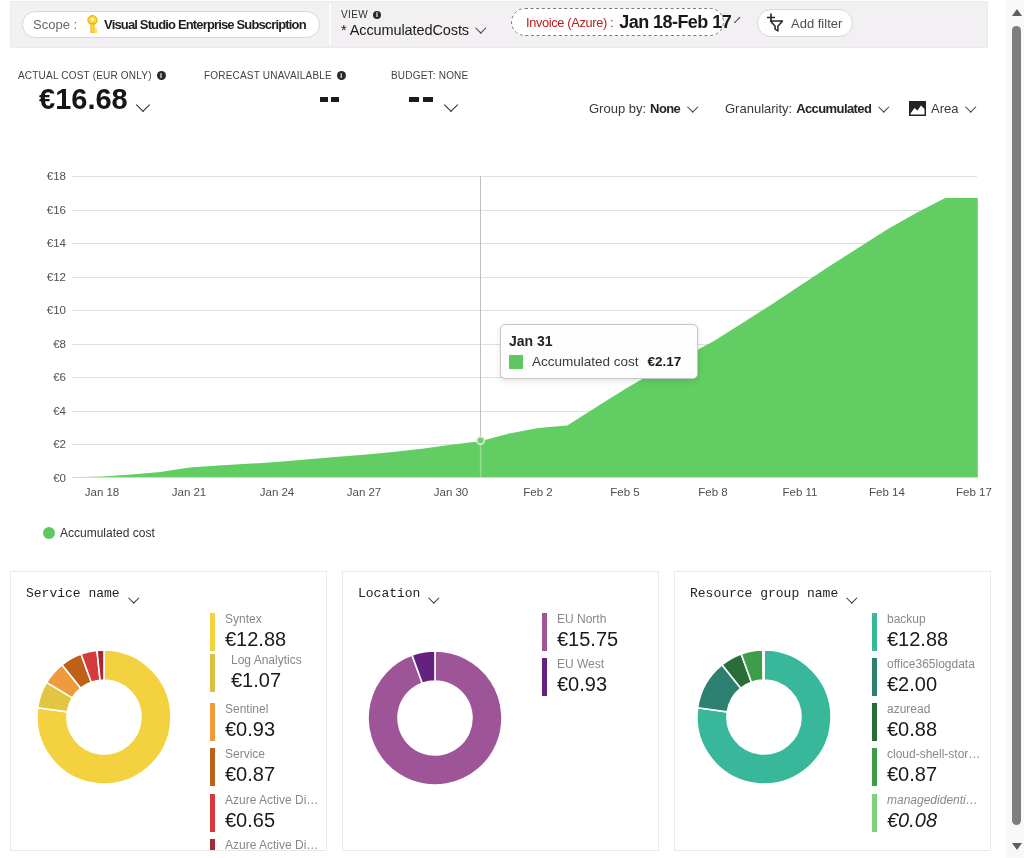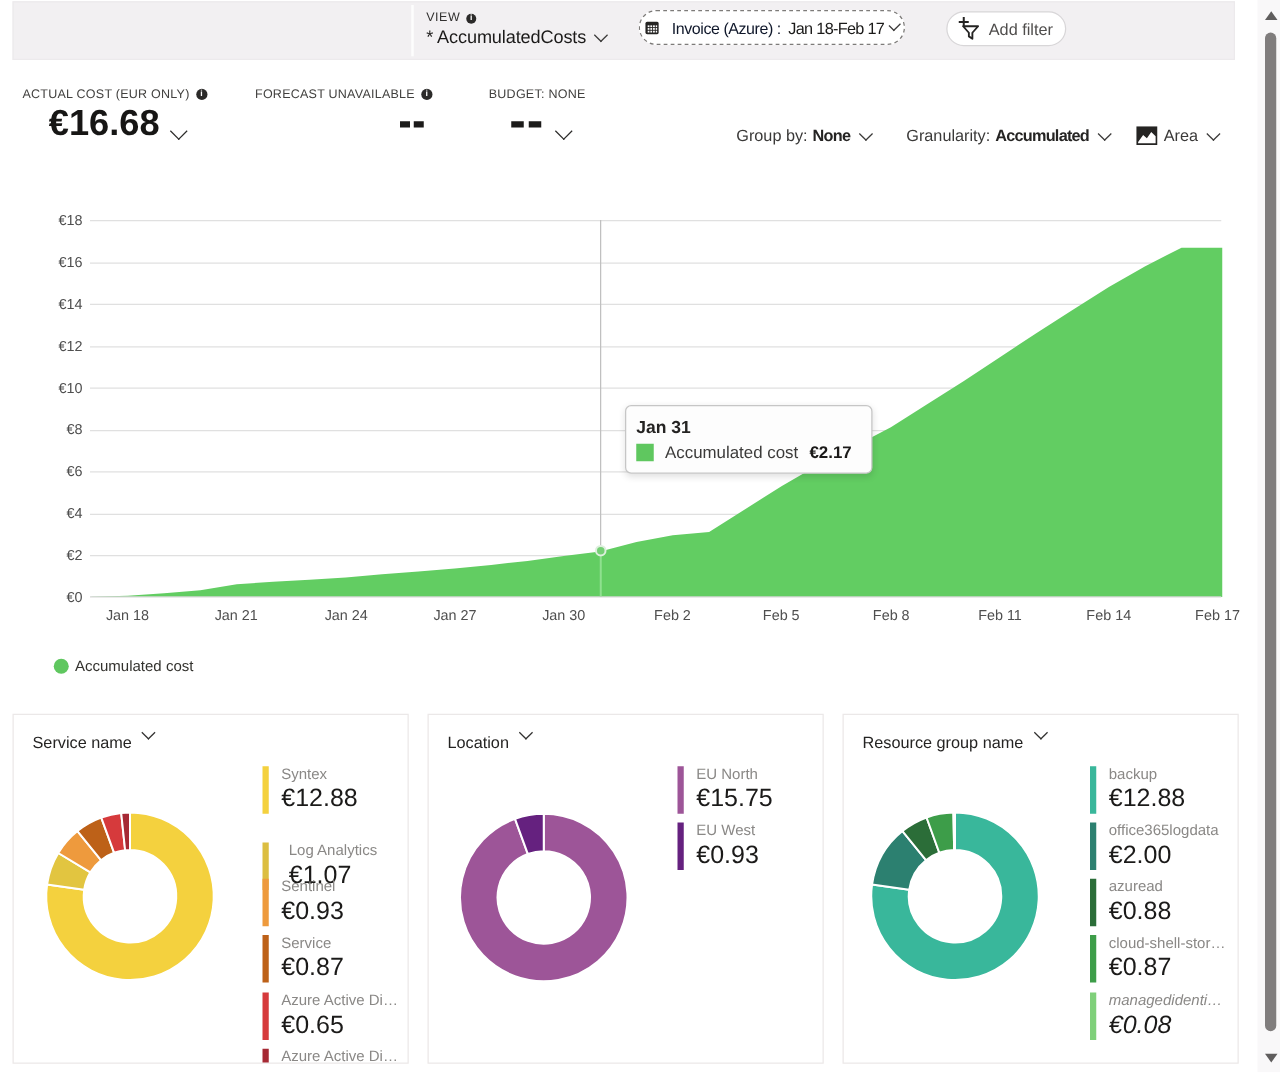--- a/index.html
+++ b/index.html
@@ -9,22 +9,22 @@
 
 #topbar{position:absolute;left:10px;top:1px;width:978px;height:47px;background:#f2f0f2;border:1px solid #eceaec;}
 .pill{position:absolute;background:#fff;border:1px solid #d8d6d8;border-radius:14px;display:flex;align-items:center;white-space:nowrap;}
 #scopepill{left:22px;top:11px;width:298px;height:27px;padding:0 10px;}
 #scopepill .lbl{color:#6a6867;font-size:13px;}
 #scopepill .val{color:#201f1e;font-size:13px;font-weight:700;margin-left:4px;letter-spacing:-0.85px;}
 #viewblk{position:absolute;left:341px;top:9px;}
 #viewblk .cap{font-size:10px;color:#323130;letter-spacing:.4px;display:flex;align-items:center;}
 #viewblk .sel{font-size:14.5px;color:#1b1a19;margin-top:2px;display:flex;align-items:center;letter-spacing:-0.1px;}
 #invpill{left:511px;top:8px;width:213px;height:28px;padding:0 5px;border:none;border-radius:15px;}
-#invpill .lbl{color:#0f172a;font-size:12.8px;margin-left:10px;letter-spacing:-0.35px;}
-#invpill .val{color:#1b1a19;font-size:13px;font-weight:400;margin-left:6px;letter-spacing:-0.55px;}
+#invpill .lbl{color:#b91c1c;font-size:12.8px;margin-left:10px;letter-spacing:-0.35px;}
+#invpill .val{color:#1b1a19;font-size:18px;font-weight:700;margin-left:6px;letter-spacing:-0.55px;}
 #addpill{left:757px;top:9px;width:96px;height:28px;padding:0 8px;border-radius:15px;}
 #addpill .lbl{color:#4f4d4c;font-size:13px;margin-left:7px;}
 .chev{display:inline-block;width:7.5px;height:7.5px;border-right:1.5px solid #3b3a39;border-bottom:1.5px solid #3b3a39;transform:rotate(45deg);margin-left:8px;margin-top:-4px;}
 .chev2{position:absolute;width:10px;height:10px;border-right:1.8px solid #2b2a29;border-bottom:1.8px solid #2b2a29;transform:rotate(45deg);}
 .dash{position:absolute;background:#1c1b1a;height:5px;}
 .info{display:inline-block;width:8px;height:8px;border-radius:50%;background:#2b2a29;color:#fff;font-size:7px;line-height:8px;text-align:center;font-weight:700;margin-left:5px;}
 
 .kpilabel{position:absolute;font-size:10px;color:#42413f;letter-spacing:.2px;display:flex;align-items:center;}
 .kpibig{position:absolute;font-size:29px;font-weight:600;color:#171615;line-height:29px;}
 .ctl{position:absolute;font-size:13px;color:#3a3938;display:flex;align-items:center;}
@@ -34,36 +34,47 @@
 #tip .t{font-size:14px;font-weight:700;color:#252423;}
 #tip .row{display:flex;align-items:center;margin-top:5px;}
 #tip .sw{width:14px;height:14px;background:#5fc75f;margin-right:9px;}
 #tip .n{font-size:13.5px;color:#3b3a39;}
 #tip .v{font-size:13.5px;font-weight:700;color:#1b1a19;margin-left:9px;}
 
 #cleg{position:absolute;left:43px;top:526px;display:flex;align-items:center;font-size:12px;color:#33322e;}
 #cleg .dot{width:12px;height:12px;border-radius:50%;background:#5fc75f;margin-right:5px;}
 
 .card{position:absolute;top:571px;width:317px;height:280px;background:#fff;border:1px solid #ebe8e8;overflow:hidden;}
-.card .hd{position:absolute;left:15px;top:14px;font-size:13px;color:#252423;display:flex;align-items:flex-start;}
+.card .hd{position:absolute;left:15px;top:14px;font-size:13px;color:#252423;display:flex;align-items:flex-end;font-family:Liberation Mono, monospace;}
 .card .hd .chev{margin-left:10px;border-color:#323130;}
 .litem{position:absolute;width:116px;border-left:5px solid #000;padding-left:10px;height:38px;}
 .litem .ll{font-size:12px;color:#8a8886;line-height:13px;white-space:nowrap;overflow:hidden;}
 .litem .lv{font-size:20px;color:#1b1a19;line-height:22px;margin-top:2px;white-space:nowrap;}
 
 #sbar{position:absolute;right:0;top:0;width:18px;height:858px;background:#f9f8f9;}
 #sthumb{position:absolute;left:1012px;top:26px;width:9px;height:799px;background:#807d7d;border-radius:4.5px;}
 .sarr{position:absolute;width:0;height:0;border-left:5px solid transparent;border-right:5px solid transparent;}
 </style>
 </head>
 <body>
 <div id="root">
 
 <div id="topbar"></div>
 <div class="abs" style="left:329px;top:4px;width:2px;height:41px;background:#fdfdfd;"></div>
+<div id="scopepill" class="pill">
+  <span class="lbl">Scope&nbsp;:</span>
+  <svg width="15" height="20" viewBox="0 0 15 20" style="margin-left:8px;">
+    <circle cx="7.5" cy="5.2" r="4.6" fill="#fdd835" stroke="#e8a701" stroke-width="1"></circle>
+    <circle cx="7.5" cy="4.6" r="1.7" fill="#fff8e1"></circle>
+    <rect x="5.9" y="8.5" width="3.2" height="9" fill="#fdd835" stroke="#e8a701" stroke-width=".7"></rect>
+    <rect x="9" y="13.2" width="3" height="1.9" fill="#fdd835"></rect>
+    <rect x="9" y="15.9" width="3" height="1.9" fill="#fdd835"></rect>
+  </svg>
+  <span class="val">Visual Studio Enterprise Subscription</span>
+</div>
 <div id="viewblk">
   <div class="cap">VIEW<span class="info">i</span></div>
   <div class="sel">* AccumulatedCosts<span class="chev"></span></div>
 </div>
 <div id="invpill" class="pill">
   <svg class="abs" style="left:0;top:0;" width="213" height="28" viewBox="0 0 213 28">
         <rect x="0.5" y="0.5" width="212" height="27" rx="13.5" fill="none" stroke="#7d7b79" stroke-width="1" stroke-dasharray="3 2.6"></rect>
       </svg>
   <svg width="16" height="16" viewBox="0 0 16 16">
     <rect x="0.5" y="1.5" width="15" height="14" rx="2" fill="#252423"></rect>
@@ -184,21 +195,21 @@
     <path d="M3.65,60.69 A67,67 0 0 1 12.62,35.41 L38.31,50.90 A37,37 0 0 0 33.36,64.86 Z" fill="#E2C540" stroke="#ffffff" stroke-width="1.6" stroke-linejoin="round"></path>
     <path d="M12.62,35.41 A67,67 0 0 1 27.97,17.82 L46.79,41.18 A37,37 0 0 0 38.31,50.90 Z" fill="#EE9A3D" stroke="#ffffff" stroke-width="1.6" stroke-linejoin="round"></path>
     <path d="M27.97,17.82 A67,67 0 0 1 47.01,7.07 L57.30,35.25 A37,37 0 0 0 46.79,41.18 Z" fill="#BD6118" stroke="#ffffff" stroke-width="1.6" stroke-linejoin="round"></path>
     <path d="M47.01,7.07 A67,67 0 0 1 62.95,3.37 L66.10,33.21 A37,37 0 0 0 57.30,35.25 Z" fill="#D63A3C" stroke="#ffffff" stroke-width="1.6" stroke-linejoin="round"></path>
     <path d="M62.95,3.37 A67,67 0 0 1 70.00,3.00 L70.00,33.00 A37,37 0 0 0 66.10,33.21 Z" fill="#A62934" stroke="#ffffff" stroke-width="1.6" stroke-linejoin="round"></path>
   </svg>
   <div class="litem" style="left:199px;top:41px;border-color:#F4D13E;">
         <div class="ll">Syntex</div>
         <div class="lv">€12.88</div>
       </div>
-  <div class="litem" style="left:199px;top:102px;border-color:#DCBE41;padding-left:16px;">
+  <div class="litem" style="left:199px;top:82px;border-color:#DCBE41;padding-left:16px;">
         <div class="ll">Log Analytics</div>
         <div class="lv">€1.07</div>
       </div>
   <div class="litem" style="left:199px;top:131px;border-color:#EE9A3D;">
         <div class="ll">Sentinel</div>
         <div class="lv">€0.93</div>
       </div>
   <div class="litem" style="left:199px;top:176px;border-color:#BD6118;">
         <div class="ll">Service</div>
         <div class="lv">€0.87</div>

